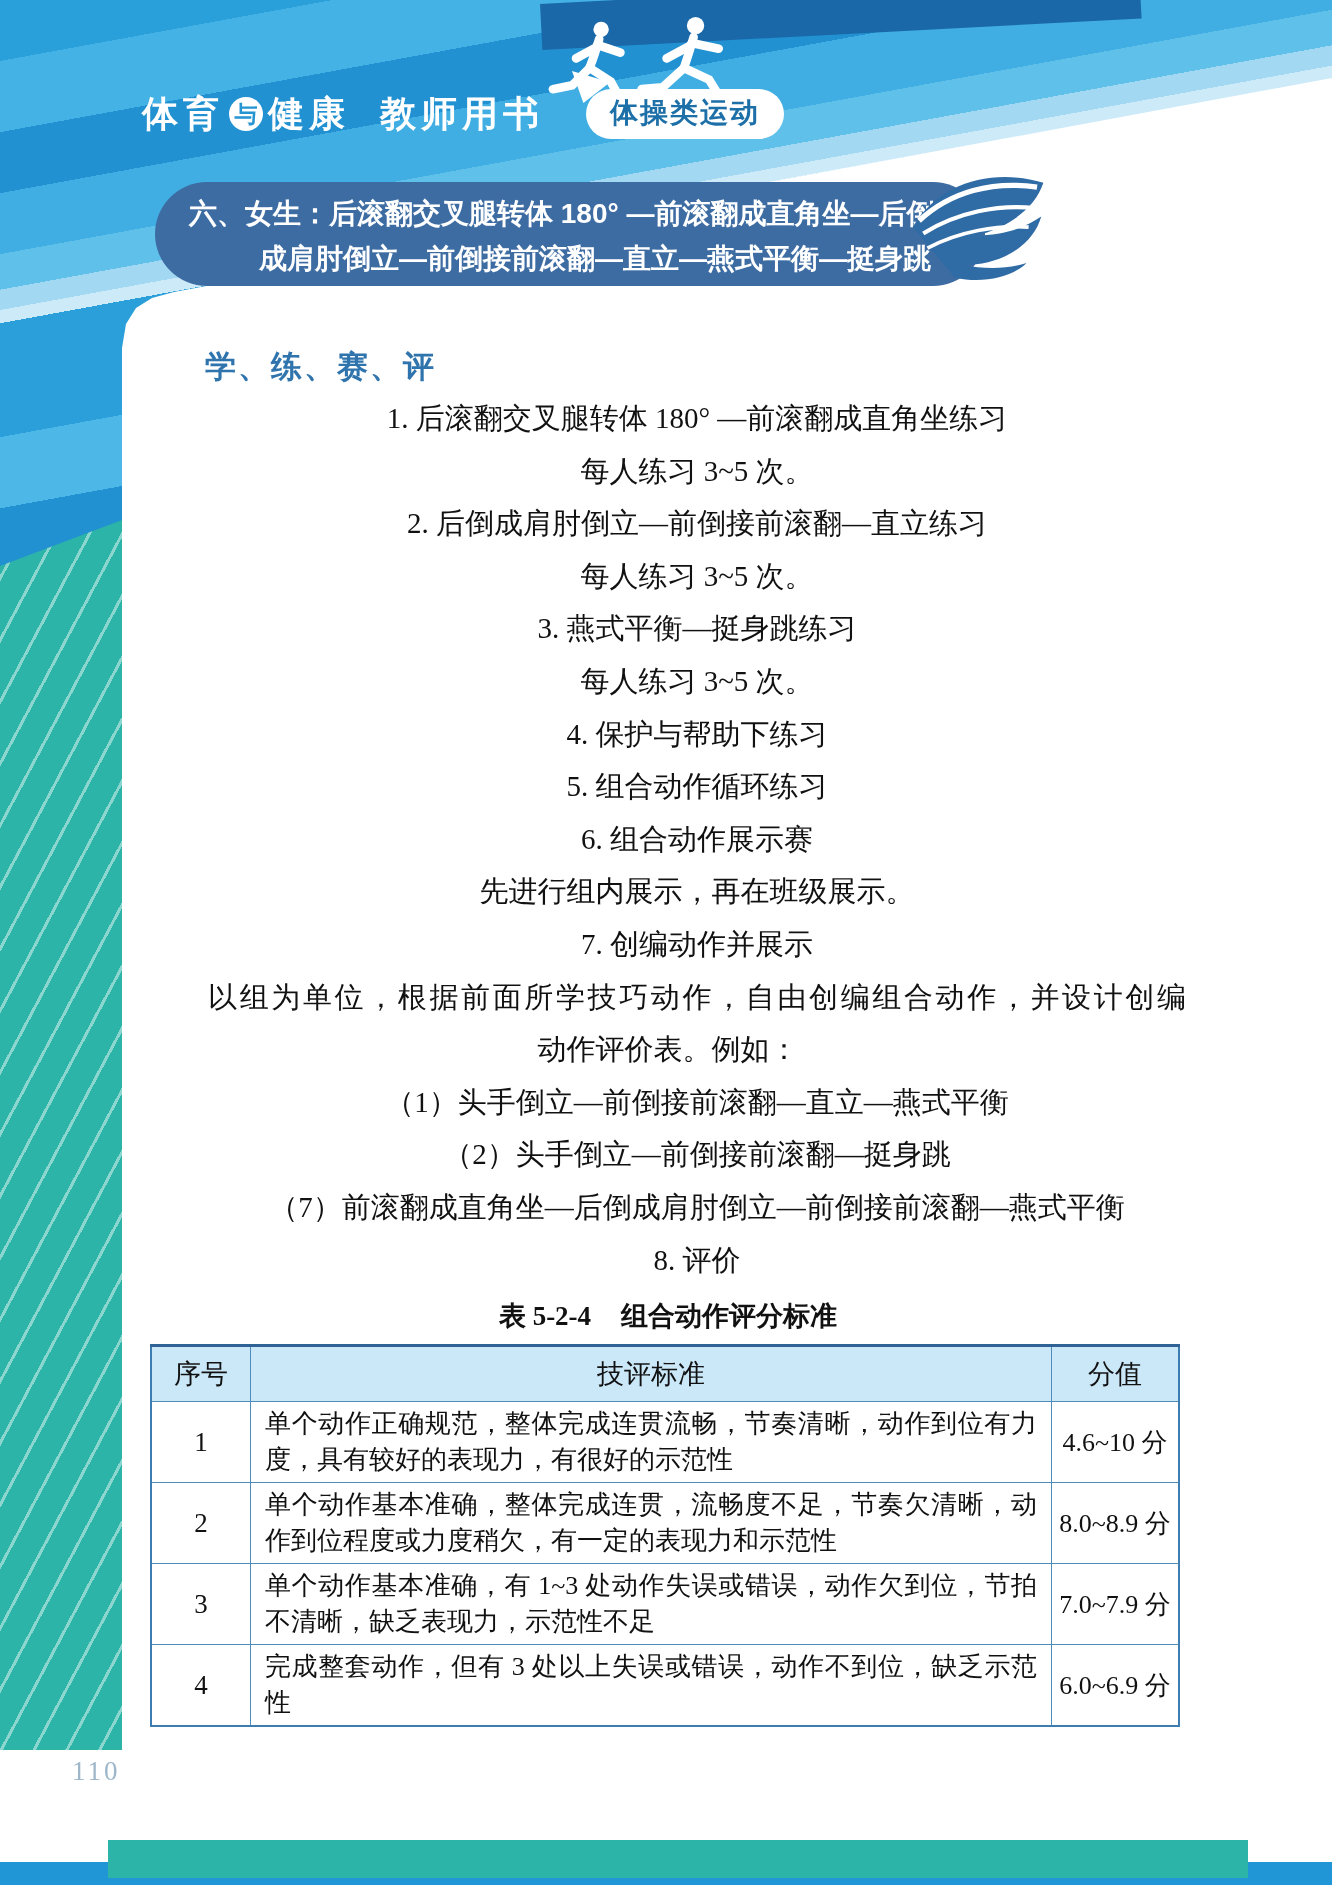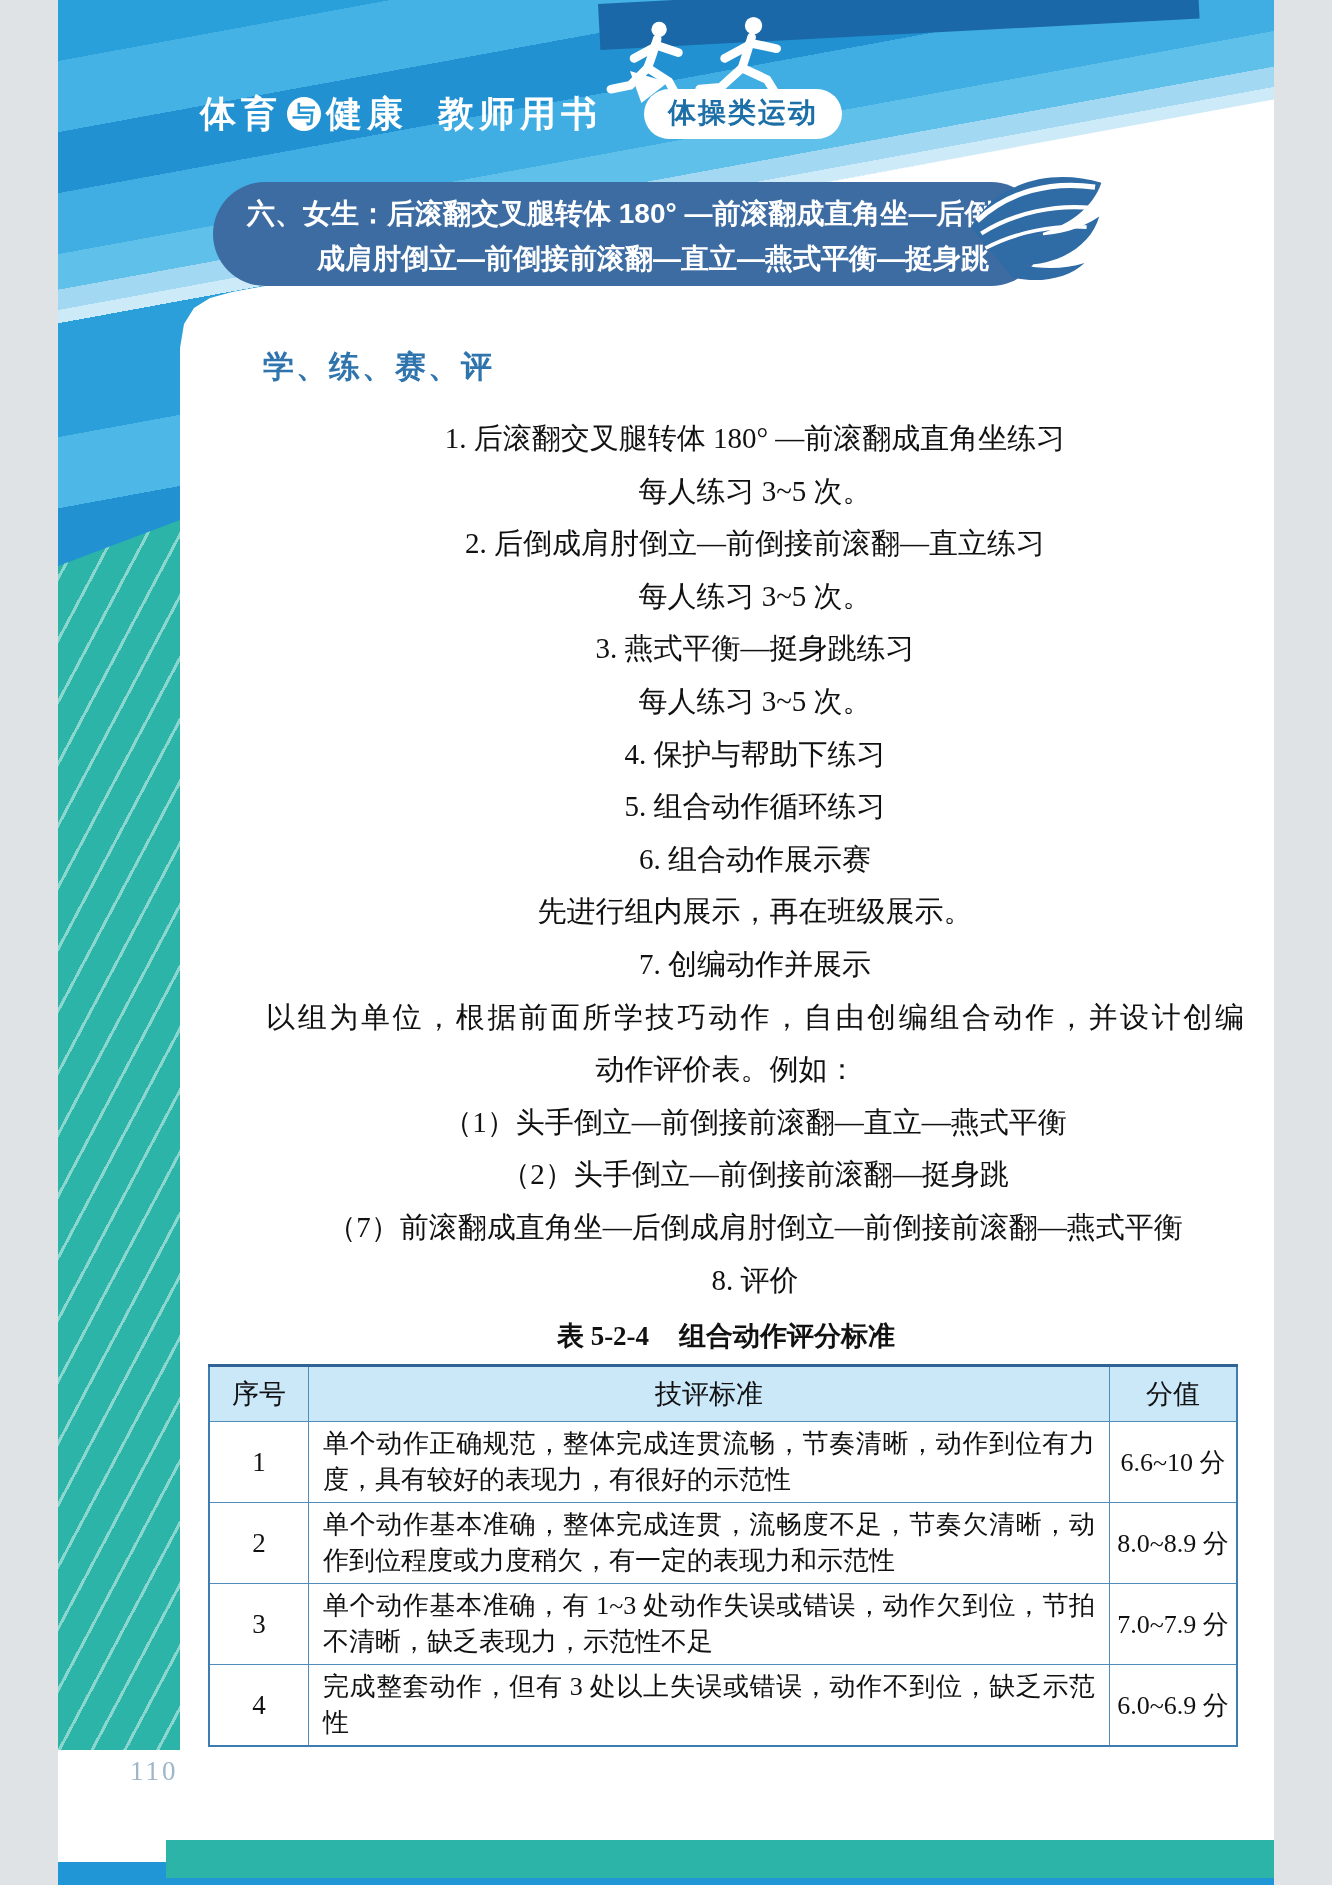--- a/index.html
+++ b/index.html
@@ -1,17 +1,17 @@
 <!DOCTYPE html>
 <html><head>
 <meta charset="utf-8">
 <style>
   html,body { margin:0; padding:0; background:#dfe3e6; }
   .page {
-    position:relative; width:1216px; height:1885px; margin:0 auto;
+    position:relative; width:1332px; height:1885px; margin:0 auto;
     background:#ffffff; overflow:hidden;
     font-family:"Liberation Serif","DejaVu Serif",serif;
   }
 
   
   .header-bg {
     position:absolute; left:0; top:0; width:1332px; height:760px;
     background:linear-gradient(169.6deg,
       #2aa0db 0px 60px, #45b2e6 60px 130px, #2191d2 130px 190px,
       #41aee3 190px 250px, #5fc0ea 250px 285px, #a2d8f2 285px 305px,
@@ -68,21 +68,21 @@
     background:#3d6ca3; border-radius:52px; color:#fff;
     font-family:"Liberation Sans","DejaVu Sans",sans-serif; font-weight:bold;
   }
   .banner .l1 { padding:13px 0 0 34px; font-size:28px; white-space:nowrap; }
   .banner .l2 { padding:7px 0 0 104px; font-size:28px; white-space:nowrap; }
   .swirl { position:absolute; left:902px; top:166px; width:150px; height:118px; }
 
   
   .content { position:absolute; left:150px; top:346px; width:1036px; color:#111; }
   .sec-head {
-    margin:0 0 24px 55px; font-family:"Liberation Sans","DejaVu Sans",sans-serif;
+    margin:0 0 4px 55px; font-family:"Liberation Sans","DejaVu Sans",sans-serif;
     font-weight:bold; font-size:31px; color:#2f74ad; letter-spacing:2px;
   }
   .bodytext p.line { margin:0; font-size:29px; line-height:52.6px; }
   .line { text-indent:58px;text-align:center; }
   .line.flush { text-indent:0; }
   .line.stretch { text-align:justify; text-align-last:justify; }
 
   .caption { margin:12px 0 10px; text-align:center; font-size:27px; font-weight:bold; color:#111; }
   .caption .cap-title { margin-left:30px; }
 
@@ -191,21 +191,21 @@
         <tr>
           <th>序号</th>
           <th>技评标准</th>
           <th>分值</th>
         </tr>
       </thead>
       <tbody>
           <tr>
             <td class="cell-no">1</td>
             <td class="cell-crit">单个动作正确规范，整体完成连贯流畅，节奏清晰，动作到位有力度，具有较好的表现力，有很好的示范性</td>
-            <td class="cell-score">6.6~10 分</td>
+            <td class="cell-score">4.6~10 分</td>
           </tr>
           <tr>
             <td class="cell-no">2</td>
             <td class="cell-crit">单个动作基本准确，整体完成连贯，流畅度不足，节奏欠清晰，动作到位程度或力度稍欠，有一定的表现力和示范性</td>
             <td class="cell-score">8.0~8.9 分</td>
           </tr>
           <tr>
             <td class="cell-no">3</td>
             <td class="cell-crit">单个动作基本准确，有 1~3 处动作失误或错误，动作欠到位，节拍不清晰，缺乏表现力，示范性不足</td>
             <td class="cell-score">7.0~7.9 分</td>

